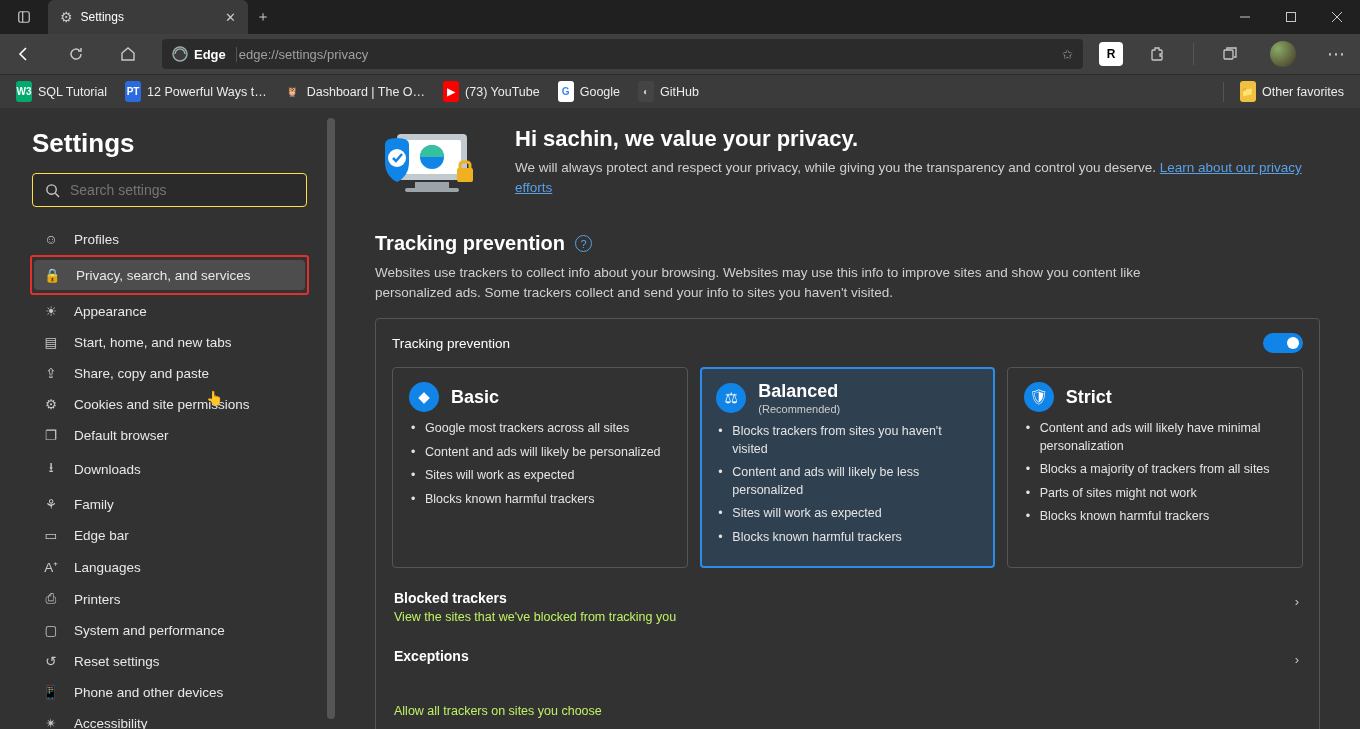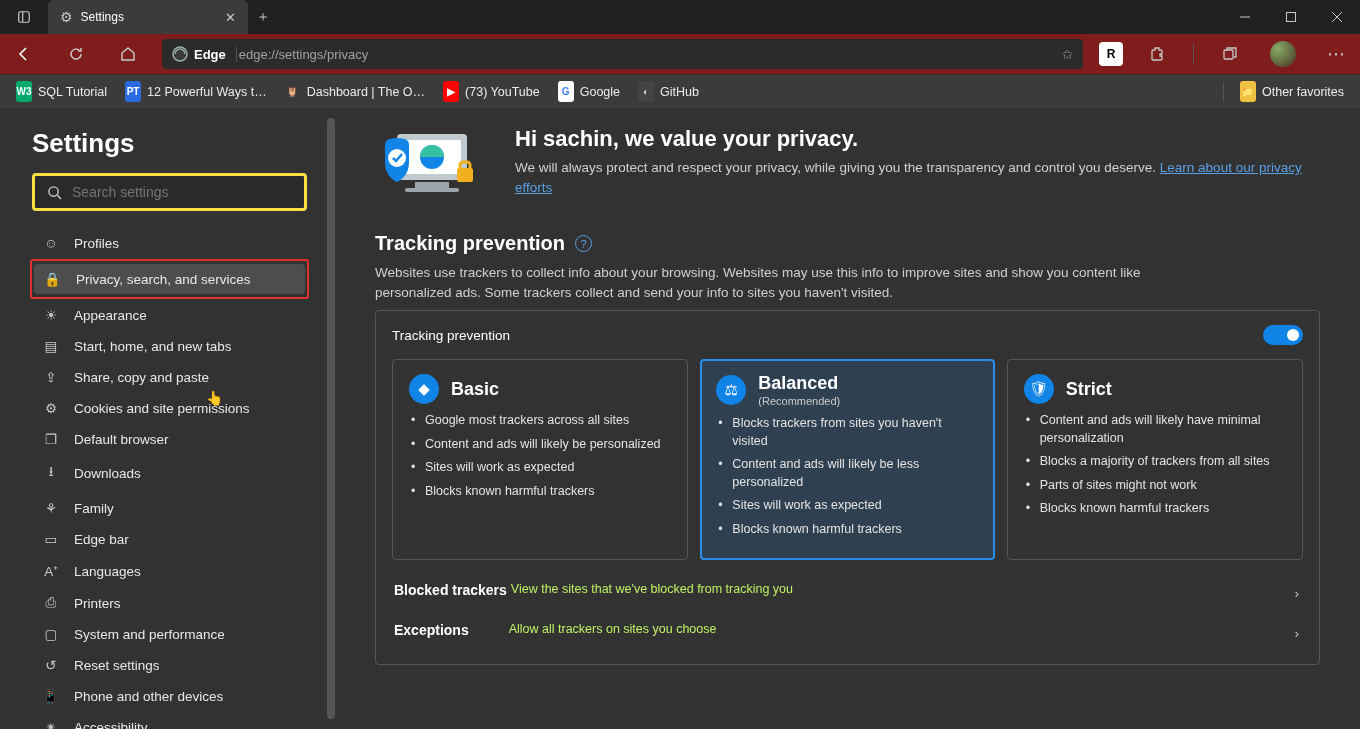--- a/index.html
+++ b/index.html
@@ -11,79 +11,79 @@
 .titlebar .tab { display:flex; align-items:center; background:#3b3b3b; padding:0 12px; height:34px; gap:8px; min-width:200px; border-radius:6px 6px 0 0; position:relative; bottom:-0px;}
 .titlebar .tab .gear { font-size:14px; color:#c8c8c8; }
 .titlebar .tab .label { font-size:12px; color:#fff; flex:1; }
 .titlebar .tab .x { color:#c8c8c8; cursor:pointer; }
 .titlebar .newtab { color:#c8c8c8; width:30px; display:flex; align-items:center; justify-content:center; font-size:14px; cursor:pointer; }
 .titlebar .spacer { flex:1; }
 .winbtn { width:46px; display:flex; align-items:center; justify-content:center; color:#c8c8c8; cursor:pointer; }
 .winbtn svg { width:10px; height:10px; }
 
 
-.toolbar { height:40px; background:#7f1d1d; display:flex; align-items:center; padding:0 6px; gap:16px; }
+.toolbar { height:40px; background:#404040; display:flex; align-items:center; padding:0 6px; gap:16px; }
 .toolbtn { width:36px; height:32px; display:flex; align-items:center; justify-content:center; color:#c8c8c8; cursor:pointer; border-radius:4px; }
 .address { flex:1; height:30px; background:#2b2b2b; border-radius:4px; display:flex; align-items:center; padding:0 10px; gap:10px; color:#c8c8c8; font-size:13px; }
 .address .brand { display:flex; align-items:center; gap:6px; font-weight:600; color:#fff; }
 .address .url { color:#a0a0a0; border-left:1px solid #555; padding-left:2px; }
 .profile { width:26px; height:26px; border-radius:50%; background:radial-gradient(circle at 30% 30%,#8a6,#432); margin:0 6px; }
 
 
 .bookbar { height:34px; background:#3b3b3b; border-top:1px solid #2b2b2b; display:flex; align-items:center; padding:0 10px; gap:6px; }
 .book { display:flex; align-items:center; gap:6px; color:#ececec; font-size:12.5px; padding:4px 6px; border-radius:4px; cursor:pointer; white-space:nowrap; }
 .fav-icon { width:16px; height:21px; border-radius:3px; display:flex; align-items:center; justify-content:center; font-size:10px; font-weight:bold; }
 .bookbar .spacer { flex:1; }
 
 
 .content { display:flex; height:calc(729px - 34px - 40px - 34px); background:#323232; }
 
 
 .sidebar { width:335px; background:#323232; padding:20px 28px 20px 32px; overflow:hidden; position:relative; }
 .sidebar::after { content:""; position:absolute; right:0; top:10px; bottom:10px; width:8px; background:#555; border-radius:4px; }
 .sidebar h1 { font-size:26px; font-weight:600; margin-bottom:14px; }
-.search { display:flex; align-items:center; gap:10px; background:#2a2a2a; border:3px solid #fde047; border-radius:4px; padding:8px 12px; margin-bottom:18px; color:#c8c8c8; }
+.search { display:flex; align-items:center; gap:10px; background:#2a2a2a; border:1px solid #fde047; border-radius:4px; padding:8px 12px; margin-bottom:18px; color:#c8c8c8; }
 .search input { background:transparent; border:none; outline:none; color:#fff; font-size:14px; flex:1; }
 .navitem { display:flex; align-items:center; gap:14px; padding:7px 10px; color:#e8e8e8; font-size:13.5px; border-radius:4px; cursor:pointer; margin:1px 0; }
 .navitem .nicon { width:18px; display:flex; align-items:center; justify-content:center; color:#c8c8c8; }
 .navitem.selected { background:#4d4d4d; }
 .sel-highlight { border:2px solid #e03030; padding:2px; border-radius:3px; margin:1px -2px;}
 .cursor-hand { position:absolute; left:206px; top:282px; font-size:14px; color:#fff; pointer-events:none; }
 
 
 .main { flex:1; background:#323232; padding:18px 40px 0 40px; overflow:hidden; position:relative; }
 .hero { display:flex; gap:28px; align-items:flex-start; margin-bottom:30px; }
 .hero-img { width:112px; height:76px; position:relative; flex-shrink:0; }
 .hero h2 { font-size:22px; font-weight:600; margin-bottom:6px; }
 .hero p { font-size:13.5px; color:#d0d0d0; line-height:1.45; }
 .hero a { color:#5aa0e6; text-decoration:underline; }
 
 .secthead { display:flex; align-items:center; gap:10px; margin-bottom:8px; }
 .secthead h3 { font-size:20px; font-weight:600; }
 .secthead .info { width:17px; height:17px; border:1.4px solid #5aa0e6; color:#5aa0e6; border-radius:50%; display:flex; align-items:center; justify-content:center; font-size:11px; }
-.sectdesc { font-size:13.5px; color:#d0d0d0; line-height:1.45; margin-bottom:8px; max-width:810px;}
+.sectdesc { font-size:13.5px; color:#d0d0d0; line-height:1.45; margin-bottom:16px; max-width:810px;}
 
 .panel { border:1px solid #555; border-radius:4px; padding:14px 16px; }
 .panel-top { display:flex; align-items:center; justify-content:space-between; margin-bottom:14px; }
 .panel-top .label { font-size:13.5px; }
 .toggle { width:40px; height:20px; background:#1184e8; border-radius:10px; position:relative; cursor:pointer; }
 .toggle .knob { width:12px; height:12px; background:#fff; border-radius:50%; position:absolute; right:4px; top:4px; }
 
 .cards { display:flex; gap:12px; }
 .card { flex:1; border:1px solid #555; border-radius:4px; padding:14px 16px 16px; cursor:pointer; }
 .card.selected { border:2.5px solid #2b8cea; background:#2f4050; padding:12px 14px 14px; }
 .card-head { display:flex; align-items:center; gap:12px; margin-bottom:8px; }
 .badge { width:30px; height:30px; border-radius:50%; background:#1184e8; display:flex; align-items:center; justify-content:center; color:#fff; font-size:15px; flex-shrink:0;}
 .card-title { font-size:18px; font-weight:600; }
 .card-sub { font-size:11px; color:#ccc; margin-top:1px; }
 .card ul { list-style:none; }
 .card li { font-size:12.5px; color:#e4e4e4; padding-left:16px; position:relative; line-height:1.4; margin-bottom:6px; }
 .card li::before { content:"•"; position:absolute; left:2px; color:#e4e4e4; }
 
-.rowlink { padding:12px 2px; display:flex; gap:4px; cursor:pointer; position:relative; }
+.rowlink { padding:12px 2px; display:flex; flex-direction:column; gap:4px; cursor:pointer; position:relative; }
 .rowlink .rl-title { font-size:14px; font-weight:600; }
 .rowlink .rl-desc { font-size:12.5px; color:#bef264; }
 .rowlink .chev { position:absolute; right:4px; top:16px; color:#c8c8c8; }
 .panel .rowlink + .rowlink { border-top:0;gap:40px; }
 
 
 svg { display:block; }
 </style>
 </head>
 <body>

